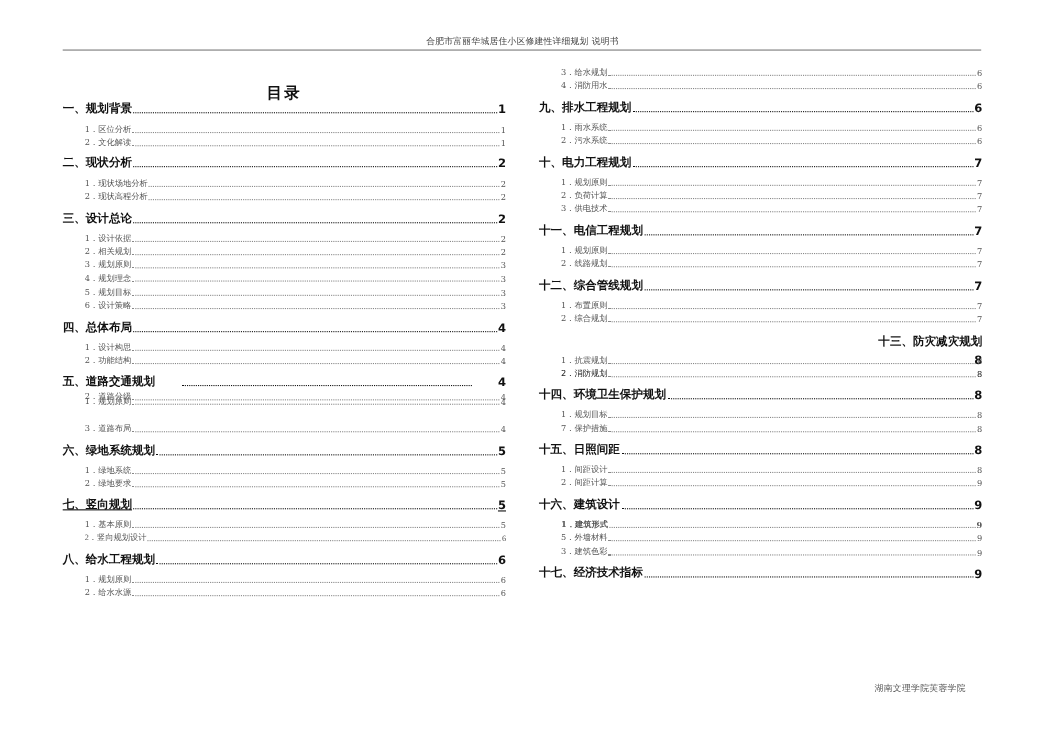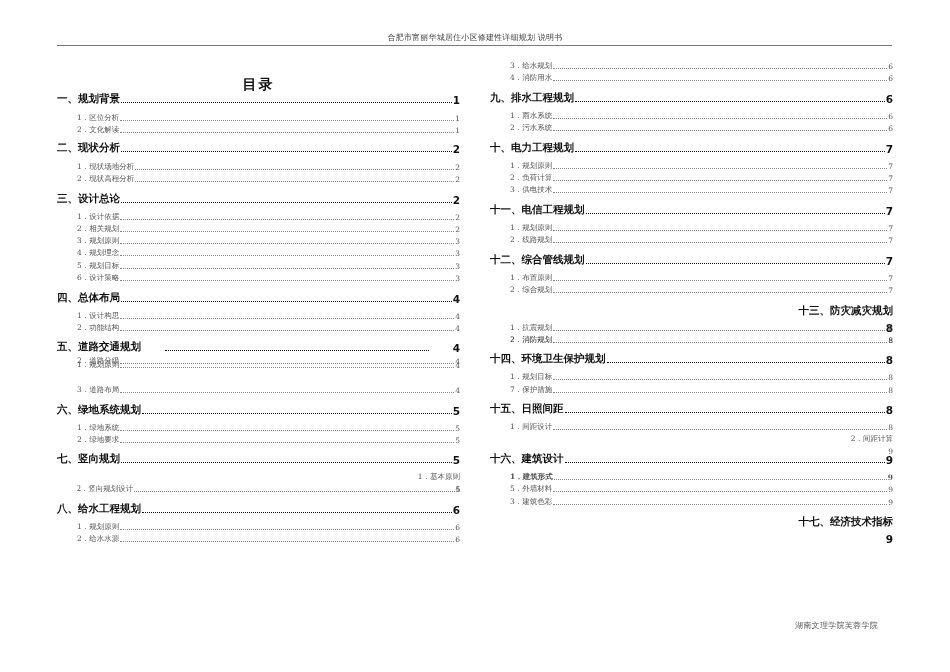--- a/index.html
+++ b/index.html
@@ -145,26 +145,26 @@
     <div class="row h2" style="top: 423px;">
       <span class="label">1．绿地系统</span>
       <span class="leader"></span>
       <span class="page">5</span>
     </div>
     <div class="row h2" style="top: 435px;">
       <span class="label">2．绿地要求</span>
       <span class="leader"></span>
       <span class="page">5</span>
     </div>
-    <div class="row h1" style="top: 453px;">
+    <div class="row h1" style="top: 453px; text-decoration: underline;">
       <span class="label">七、竖向规划</span>
       <span class="leader"></span>
       <span class="page">5</span>
     </div>
-    <div class="row h2" style="top: 472px; flex-direction: column;">
+    <div class="row h2" style="top: 472px;">
       <span class="label">1．基本原则</span>
       <span class="leader"></span>
       <span class="page">5</span>
     </div>
     <div class="row h2" style="top: 484px; font-family: Liberation Serif, serif;">
       <span class="label">2．竖向规划设计</span>
       <span class="leader"></span>
       <span class="page">6</span>
     </div>
     <div class="row h1" style="top: 503px;">
@@ -292,21 +292,21 @@
     <div class="row h1" style="top: 403px;">
       <span class="label">十五、日照间距</span>
       <span class="leader"></span>
       <span class="page">8</span>
     </div>
     <div class="row h2" style="top: 422px;">
       <span class="label">1．间距设计</span>
       <span class="leader"></span>
       <span class="page">8</span>
     </div>
-    <div class="row h2" style="top: 434px; flex-direction: column;">
+    <div class="row h2" style="top: 434px;">
       <span class="label">2．间距计算</span>
       <span class="leader"></span>
       <span class="page">9</span>
     </div>
     <div class="row h1" style="top: 453px;">
       <span class="label">十六、建筑设计</span>
       <span class="leader"></span>
       <span class="page">9</span>
     </div>
     <div class="row h2" style="top: 472px; font-weight: bold;">
@@ -317,20 +317,20 @@
     <div class="row h2" style="top: 484px;">
       <span class="label">5．外墙材料</span>
       <span class="leader"></span>
       <span class="page">9</span>
     </div>
     <div class="row h2" style="top: 497px;">
       <span class="label">3．建筑色彩</span>
       <span class="leader"></span>
       <span class="page">9</span>
     </div>
-    <div class="row h1" style="top: 515px; flex-direction: column;">
+    <div class="row h1" style="top: 515px;">
       <span class="label">十七、经济技术指标</span>
       <span class="leader"></span>
       <span class="page">9</span>
     </div>
   </div>
 
 <div class="footer-text">湖南文理学院芙蓉学院</div>
 
 </body></html>

